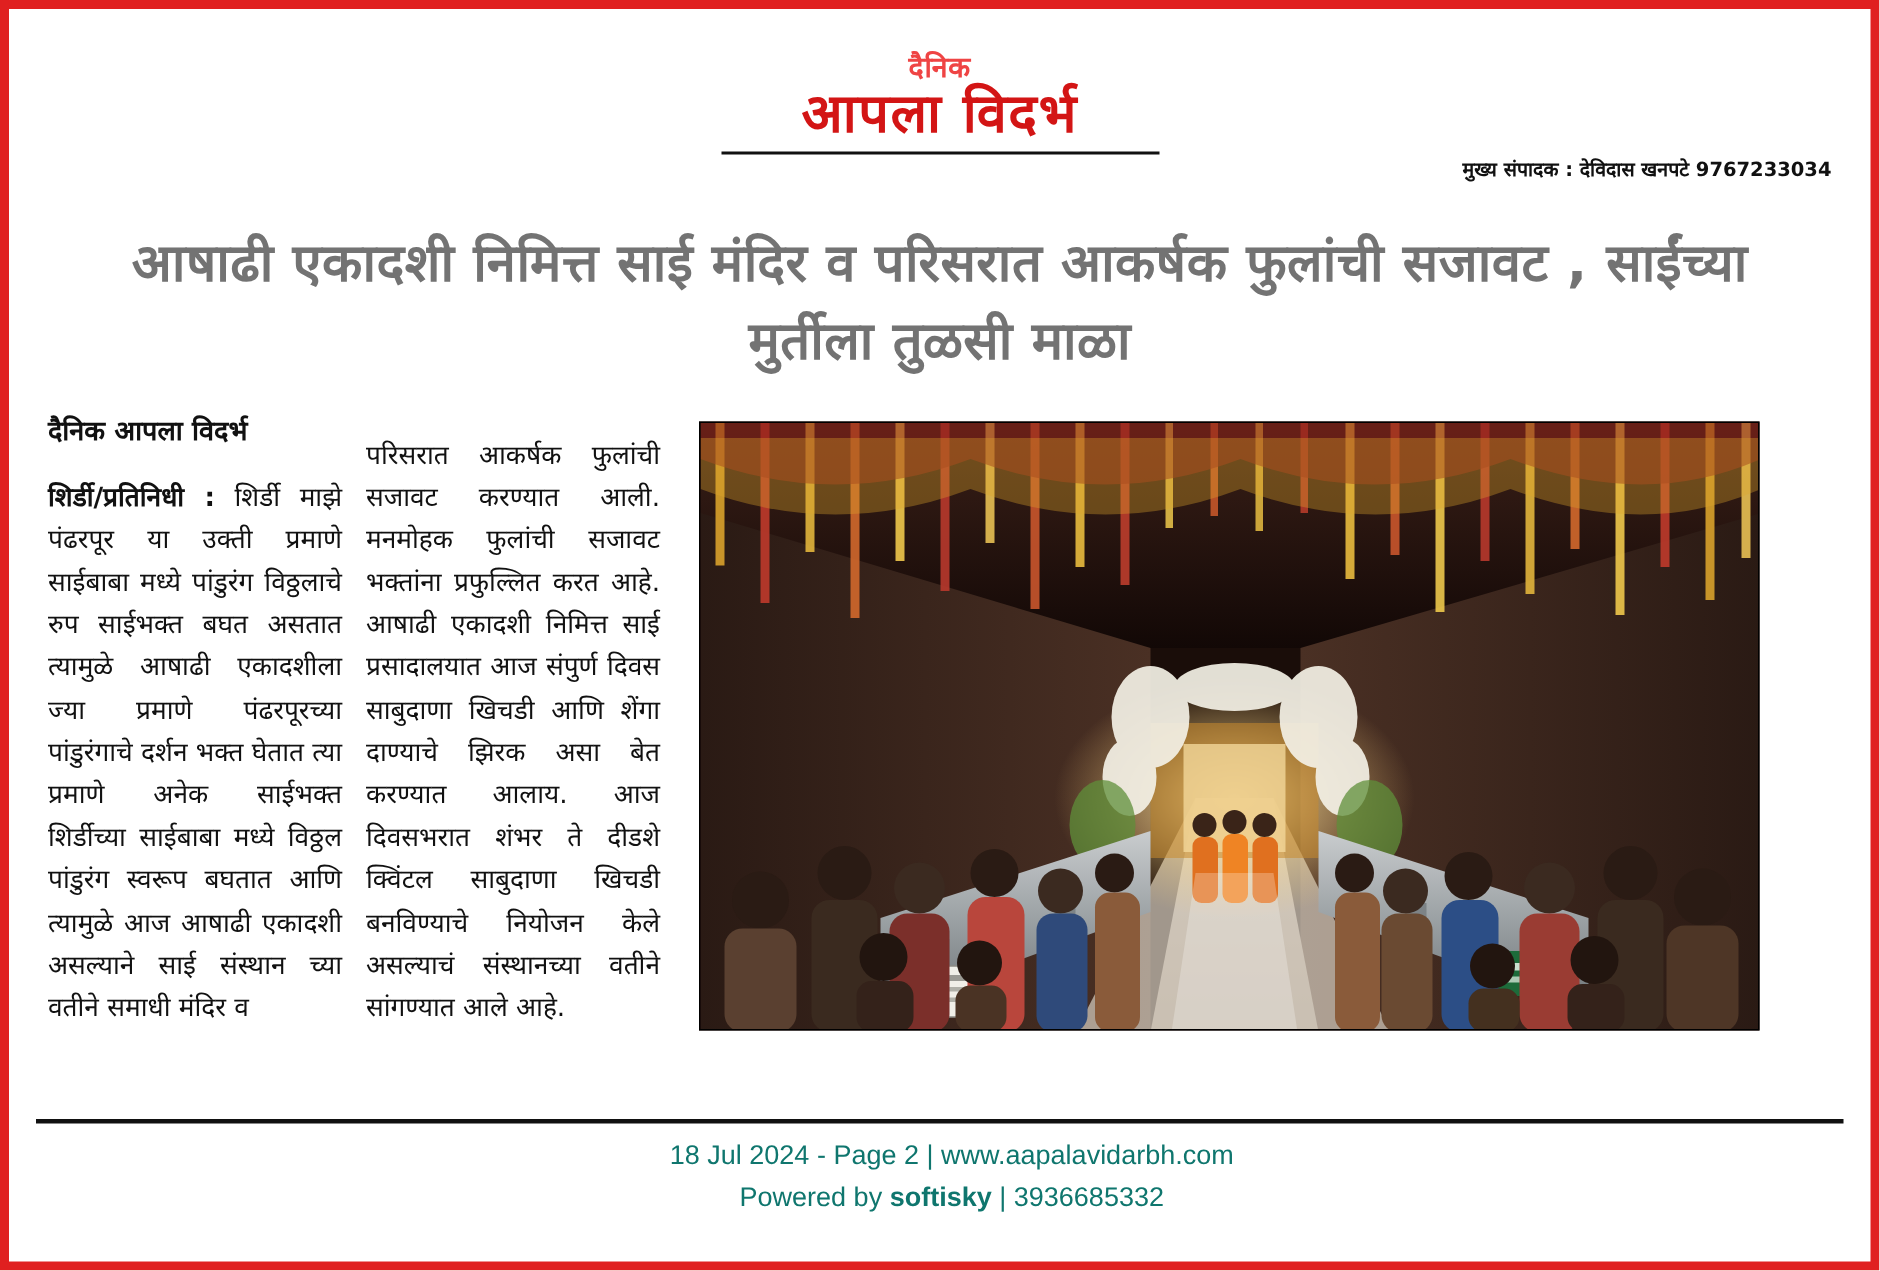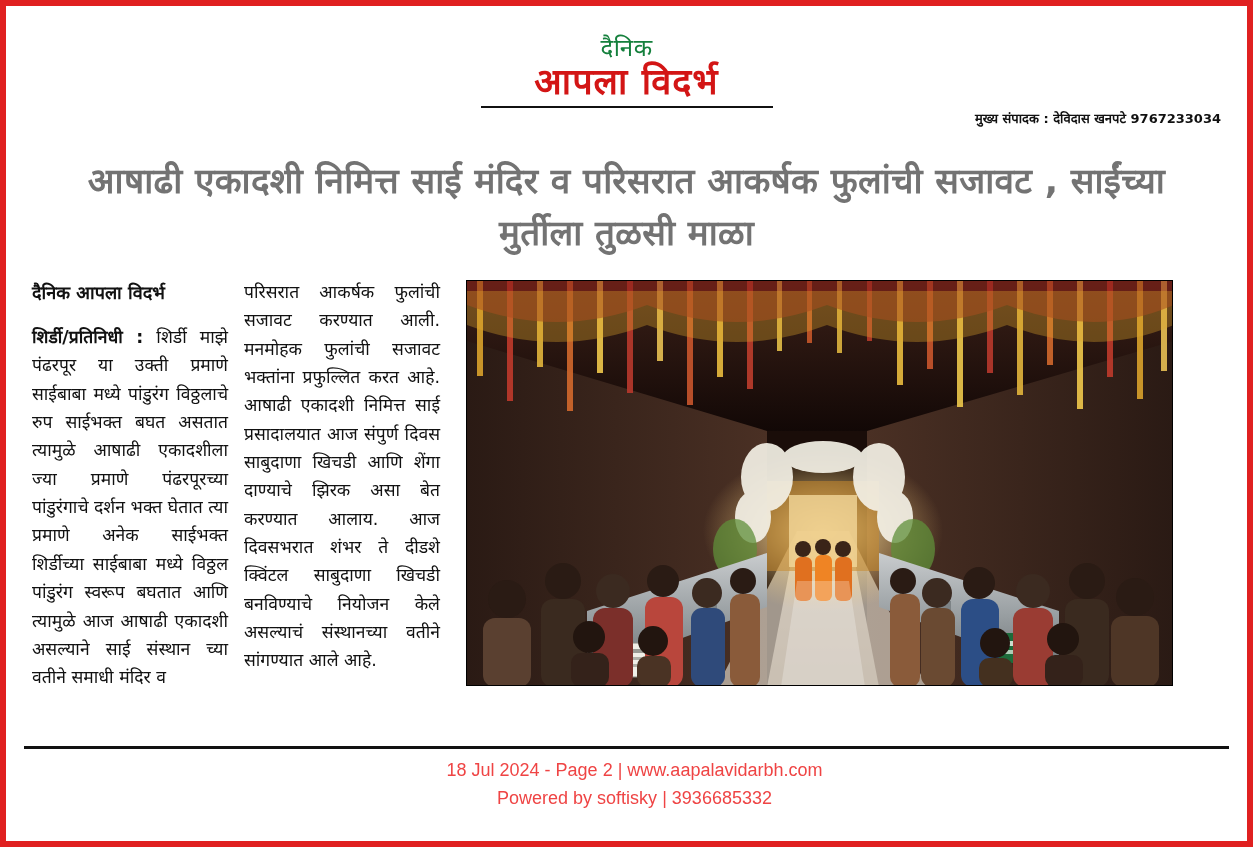--- a/index.html
+++ b/index.html
@@ -28,23 +28,23 @@
     box-sizing: border-box;
   }
 
   
   .masthead {
     text-align: center;
     padding-top: 22px;
   }
   .masthead-kicker {
     font-family: "DejaVu Sans", sans-serif;
-    font-weight: normal;
-    font-size: 24px;
-    color: #15803d;
+    font-weight: bold;
+    font-size: 19px;
+    color: #ef4444;
     letter-spacing: 0.5px;
     line-height: 1;
   }
   .masthead-title {
     font-family: "DejaVu Sans", sans-serif;
     font-weight: bold;
     font-size: 36px;
     color: #d31515;
     line-height: 1.12;
     margin-top: 2px;
@@ -75,21 +75,21 @@
     line-height: 1.5;
     color: #737373;
     letter-spacing: 0.3px;
   }
 
   
   .content {
     display: flex;
     margin-top: 18px;
     gap: 16px;
-    align-items: flex-start;
+    align-items: flex-end;
   }
   .col {
     width: 196px;
     flex: 0 0 196px;
     font-family: "DejaVu Sans", sans-serif;
     font-size: 17.5px;
     line-height: 1.62;
     color: #111111;
     text-align: justify;
   }
@@ -131,32 +131,32 @@
     bottom: 92px;
     height: 3px;
     background: #111111;
   }
   .footer {
     position: absolute;
     left: 0; right: 0;
     bottom: 28px;
     text-align: center;
     font-family: "Liberation Sans", sans-serif;
-    color: #ef4444;
+    color: #0f766e;
     margin-left: 16px;
   }
   .footer-line1 {
     font-size: 18px;
     line-height: 1.55;
   }
   .footer-line2 {
     font-size: 18px;
     line-height: 1.55;
   }
-  .footer-brand { font-weight: normal; }
+  .footer-brand { font-weight: bold; }
 </style>
 </head>
 <body>
 
 <div class="page">
   <div class="inner">
 
     <div class="masthead">
       <div class="masthead-kicker">दैनिक</div>
       <div class="masthead-title">आपला विदर्भ</div>

